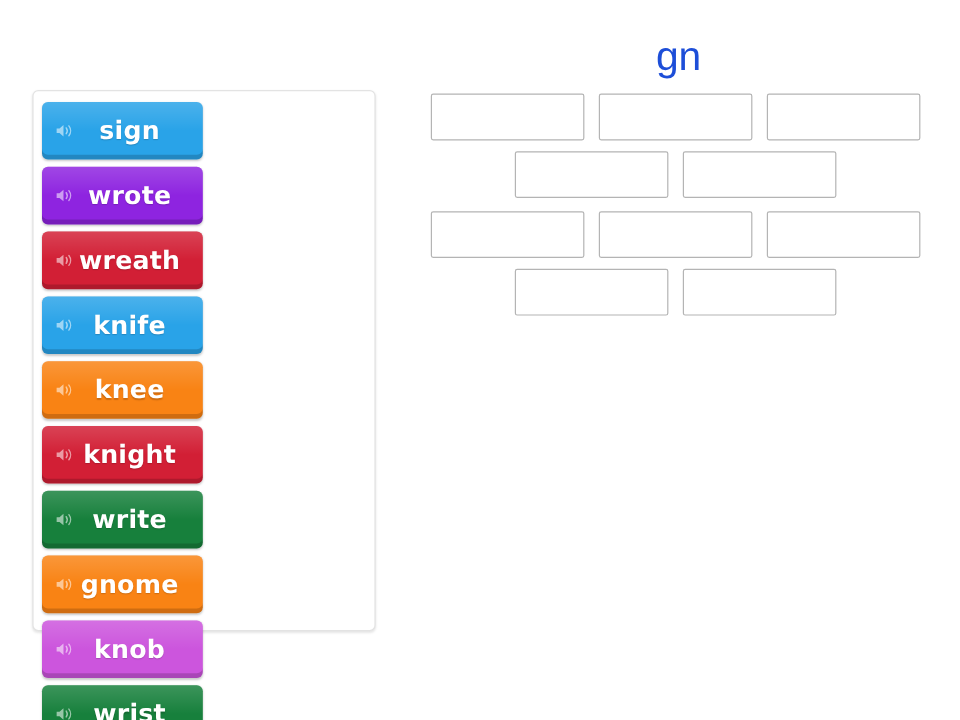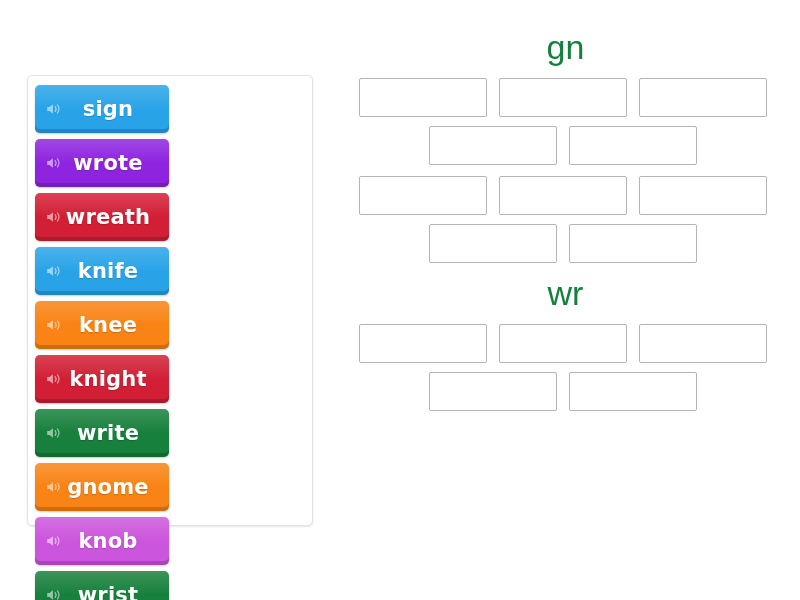--- a/index.html
+++ b/index.html
@@ -87,21 +87,21 @@
   #categories {
     position: absolute;
     left: 340px;
     top: 28px;
     width: 445px;
   }
   .category { margin-bottom: 11px; }
   .cat-title {
     text-align: center;
     font-size: 34px;
-    color: #15803d;
+    color: #1d4ed8;
     font-family: "Liberation Sans", sans-serif;
     font-weight: normal;
     line-height: 1.15;
     margin: 0 0 11px 0;
     padding-left: 6px;
   }
   .slot-row {
     display: flex;
     justify-content: center;
     margin-bottom: 9px;
@@ -241,25 +241,13 @@
       <div class="slot-row">
         <div class="slot"></div>
         <div class="slot"></div>
         <div class="slot"></div>
       </div>
       <div class="slot-row">
         <div class="slot"></div>
         <div class="slot"></div>
       </div>
     </div>
-    <div class="category">
-      <div class="cat-title">wr</div>
-      <div class="slot-row">
-        <div class="slot"></div>
-        <div class="slot"></div>
-        <div class="slot"></div>
-      </div>
-      <div class="slot-row">
-        <div class="slot"></div>
-        <div class="slot"></div>
-      </div>
-    </div>
   </div>
 
 </body></html>

